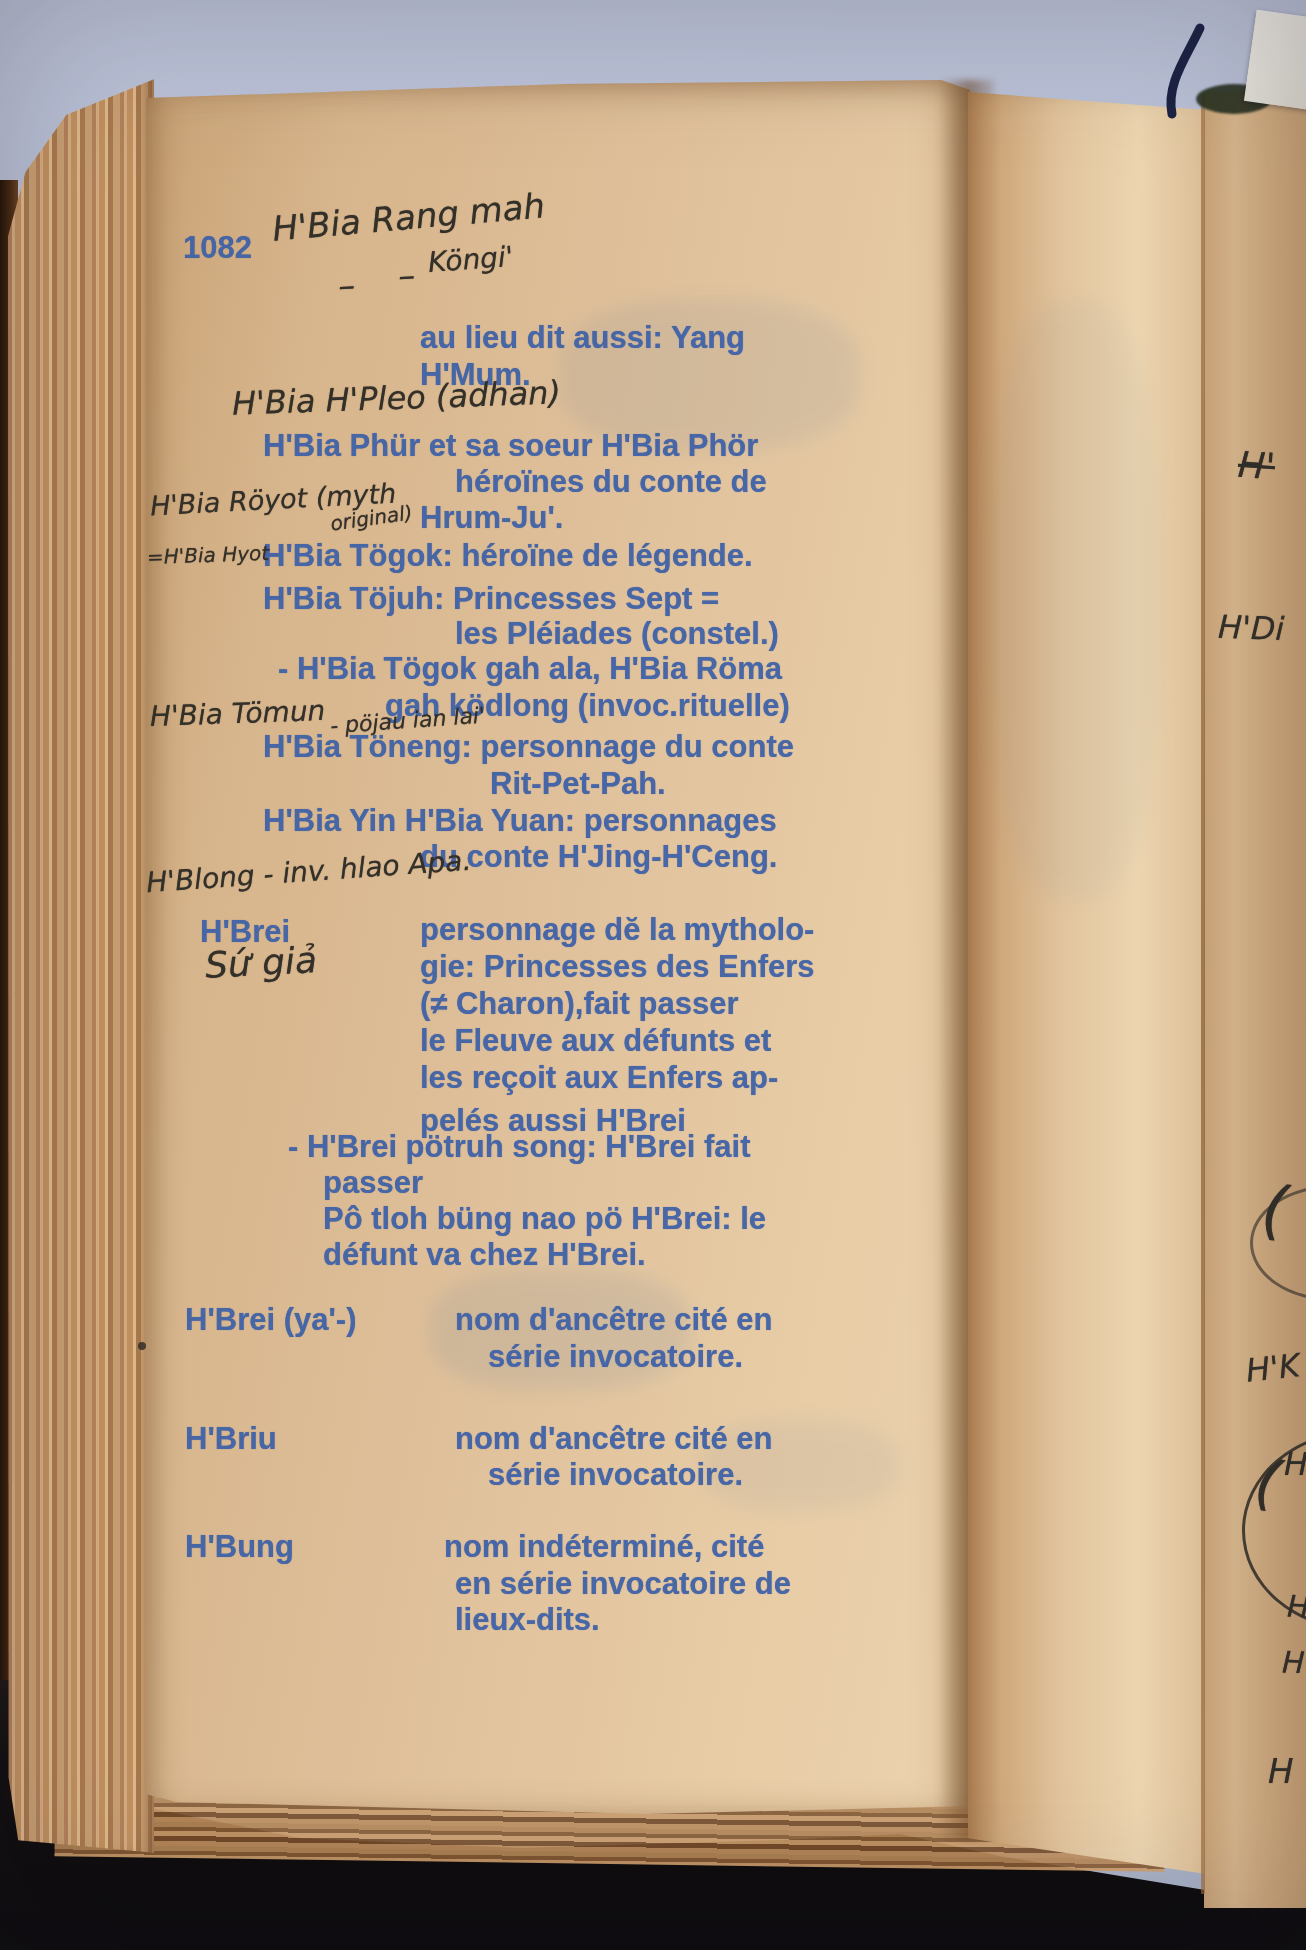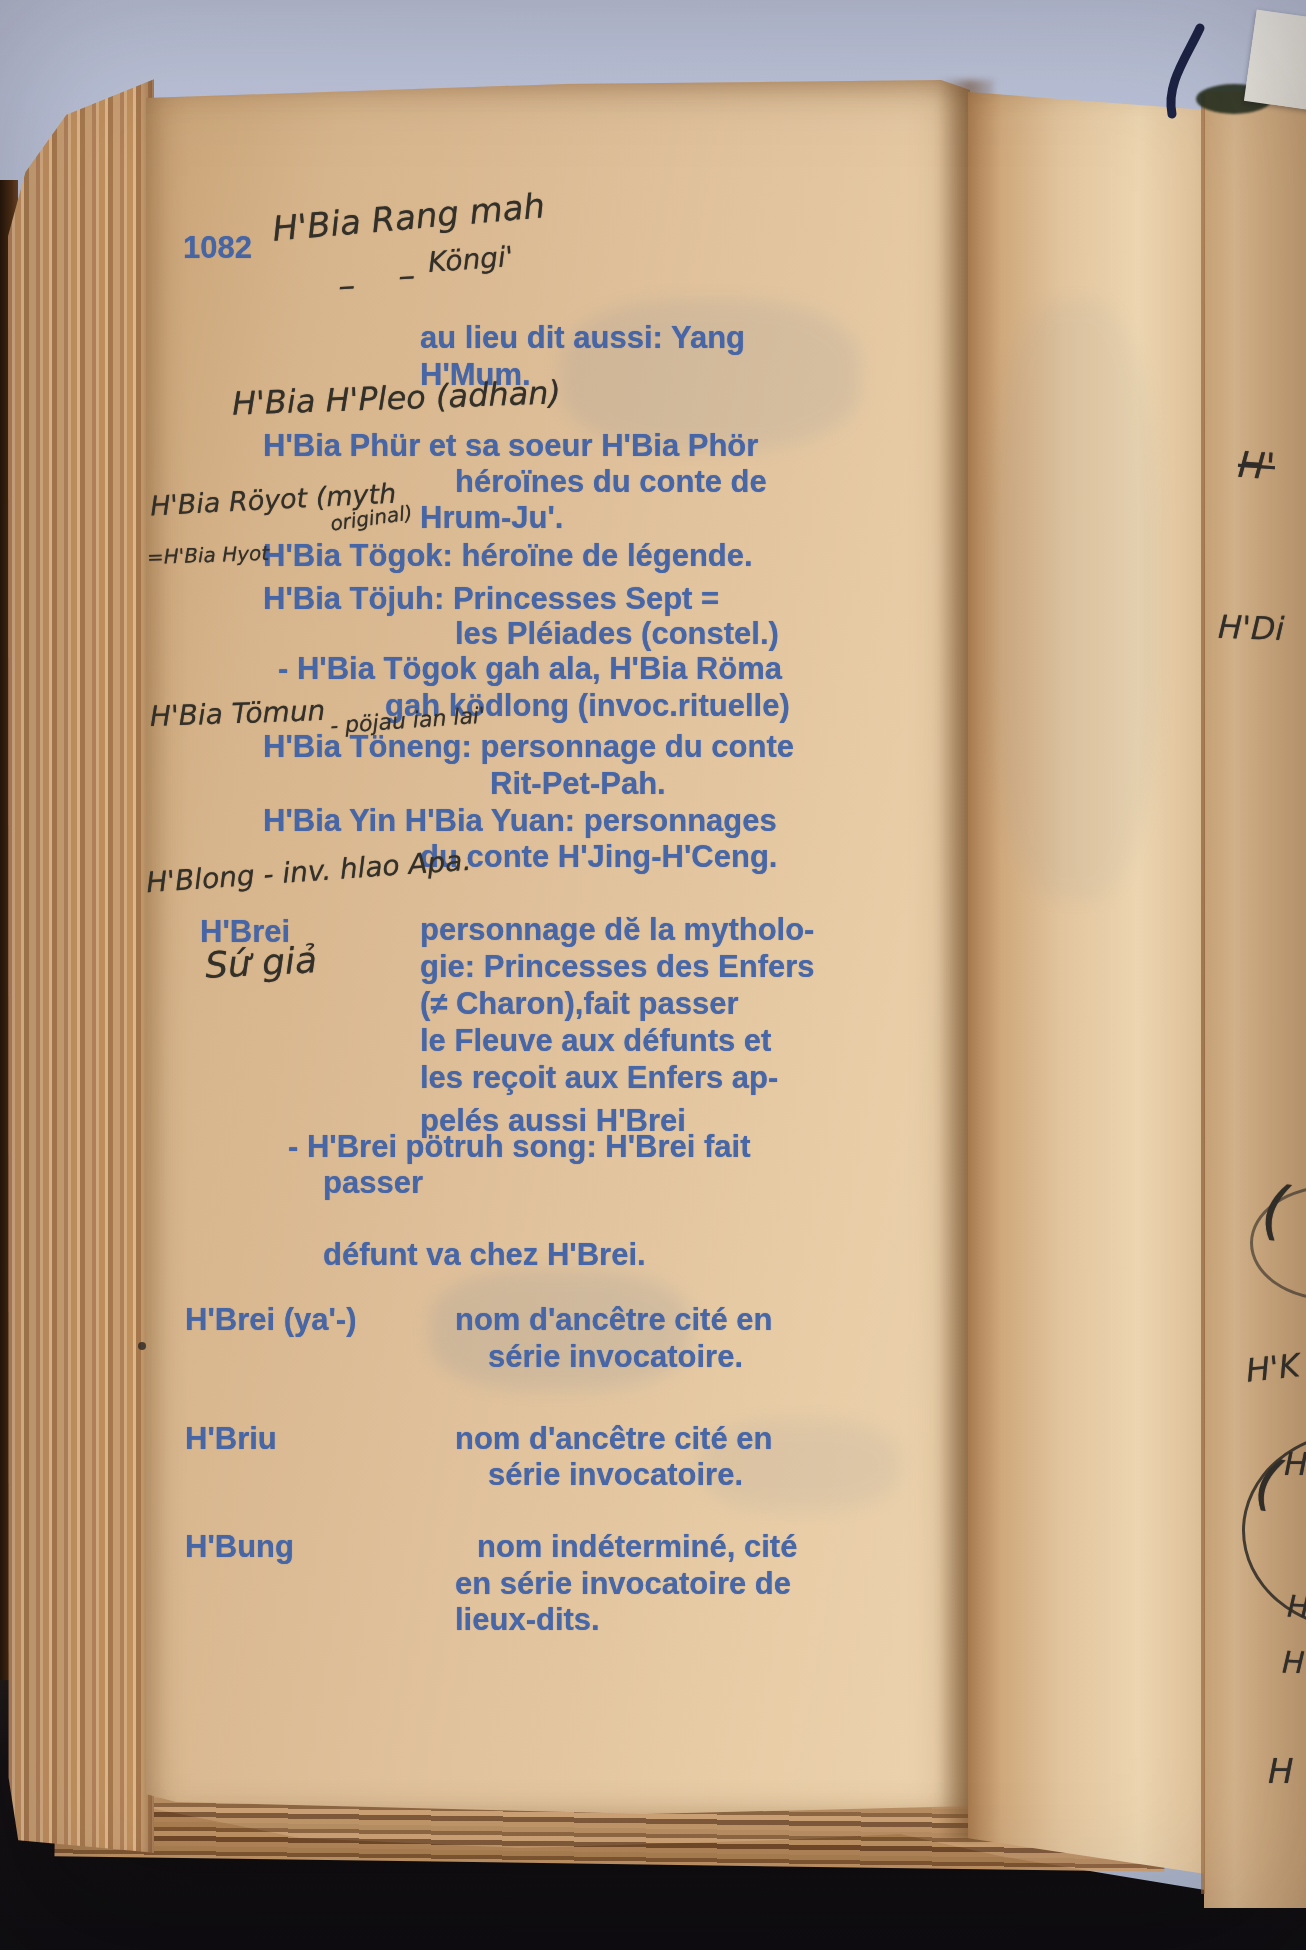--- a/index.html
+++ b/index.html
@@ -140,29 +140,30 @@
       <div class="typed" style="left: 420px; top: 841px;">du conte H'Jing-H'Ceng.</div>
       <div class="typed" style="left: 200px; top: 916px;">H'Brei</div>
       <div class="typed" style="left: 420px; top: 914px;">personnage dĕ la mytholo-</div>
       <div class="typed" style="left: 420px; top: 951px;">gie: Princesses des Enfers</div>
       <div class="typed" style="left: 420px; top: 988px;">(≠ Charon),fait passer</div>
       <div class="typed" style="left: 420px; top: 1025px;">le Fleuve aux défunts et</div>
       <div class="typed" style="left: 420px; top: 1062px;">les reçoit aux Enfers ap-</div>
       <div class="typed" style="left: 420px; top: 1097px; margin-top: 8px;">pelés aussi H'Brei</div>
       <div class="typed" style="left: 288px; top: 1131px;">- H'Brei pötruh song: H'Brei fait</div>
       <div class="typed" style="left: 323px; top: 1167px;">passer</div>
+      <div class="typed" style="left: 323px; top: 1203px;">Pô tloh büng nao pö H'Brei: le</div>
       <div class="typed" style="left: 323px; top: 1239px;">défunt va chez H'Brei.</div>
       <div class="typed" style="left: 185px; top: 1304px;">H'Brei (ya'-)</div>
       <div class="typed" style="left: 455px; top: 1304px;">nom d'ancêtre cité en</div>
       <div class="typed" style="left: 488px; top: 1341px;">série invocatoire.</div>
       <div class="typed" style="left: 185px; top: 1423px;">H'Briu</div>
       <div class="typed" style="left: 455px; top: 1423px;">nom d'ancêtre cité en</div>
       <div class="typed" style="left: 488px; top: 1459px;">série invocatoire.</div>
       <div class="typed" style="left: 185px; top: 1531px;">H'Bung</div>
-      <div class="typed" style="left: 477px; top: 1531px;">nom indéterminé, cité</div>
+      <div class="typed" style="left: 444px; top: 1531px;">nom indéterminé, cité</div>
       <div class="typed" style="left: 455px; top: 1568px;">en série invocatoire de</div>
       <div class="typed" style="left: 455px; top: 1604px;">lieux-dits.</div>
     </div>
   <div style="position:absolute;inset:0;">
       <div class="hand" style="left: 272px; top: 200px; font-size: 34px; transform: rotate(-5deg);">H'Bia Rang mah</div>
       <div class="hand" style="left: 428px; top: 246px; font-size: 28px; transform: rotate(-4deg);">Köngi'</div>
       <div class="hand" style="left: 338px; top: 268px; font-size: 34px; transform: rotate(-3deg);">–</div>
       <div class="hand" style="left: 398px; top: 258px; font-size: 34px; transform: rotate(-3deg);">–</div>
       <div class="hand" style="left: 232px; top: 382px; font-size: 32px; transform: rotate(-2deg);">H'Bia H'Pleo (adhan)</div>
       <div class="hand" style="left: 150px; top: 486px; font-size: 27px; transform: rotate(-3deg);">H'Bia Röyot (myth</div>

